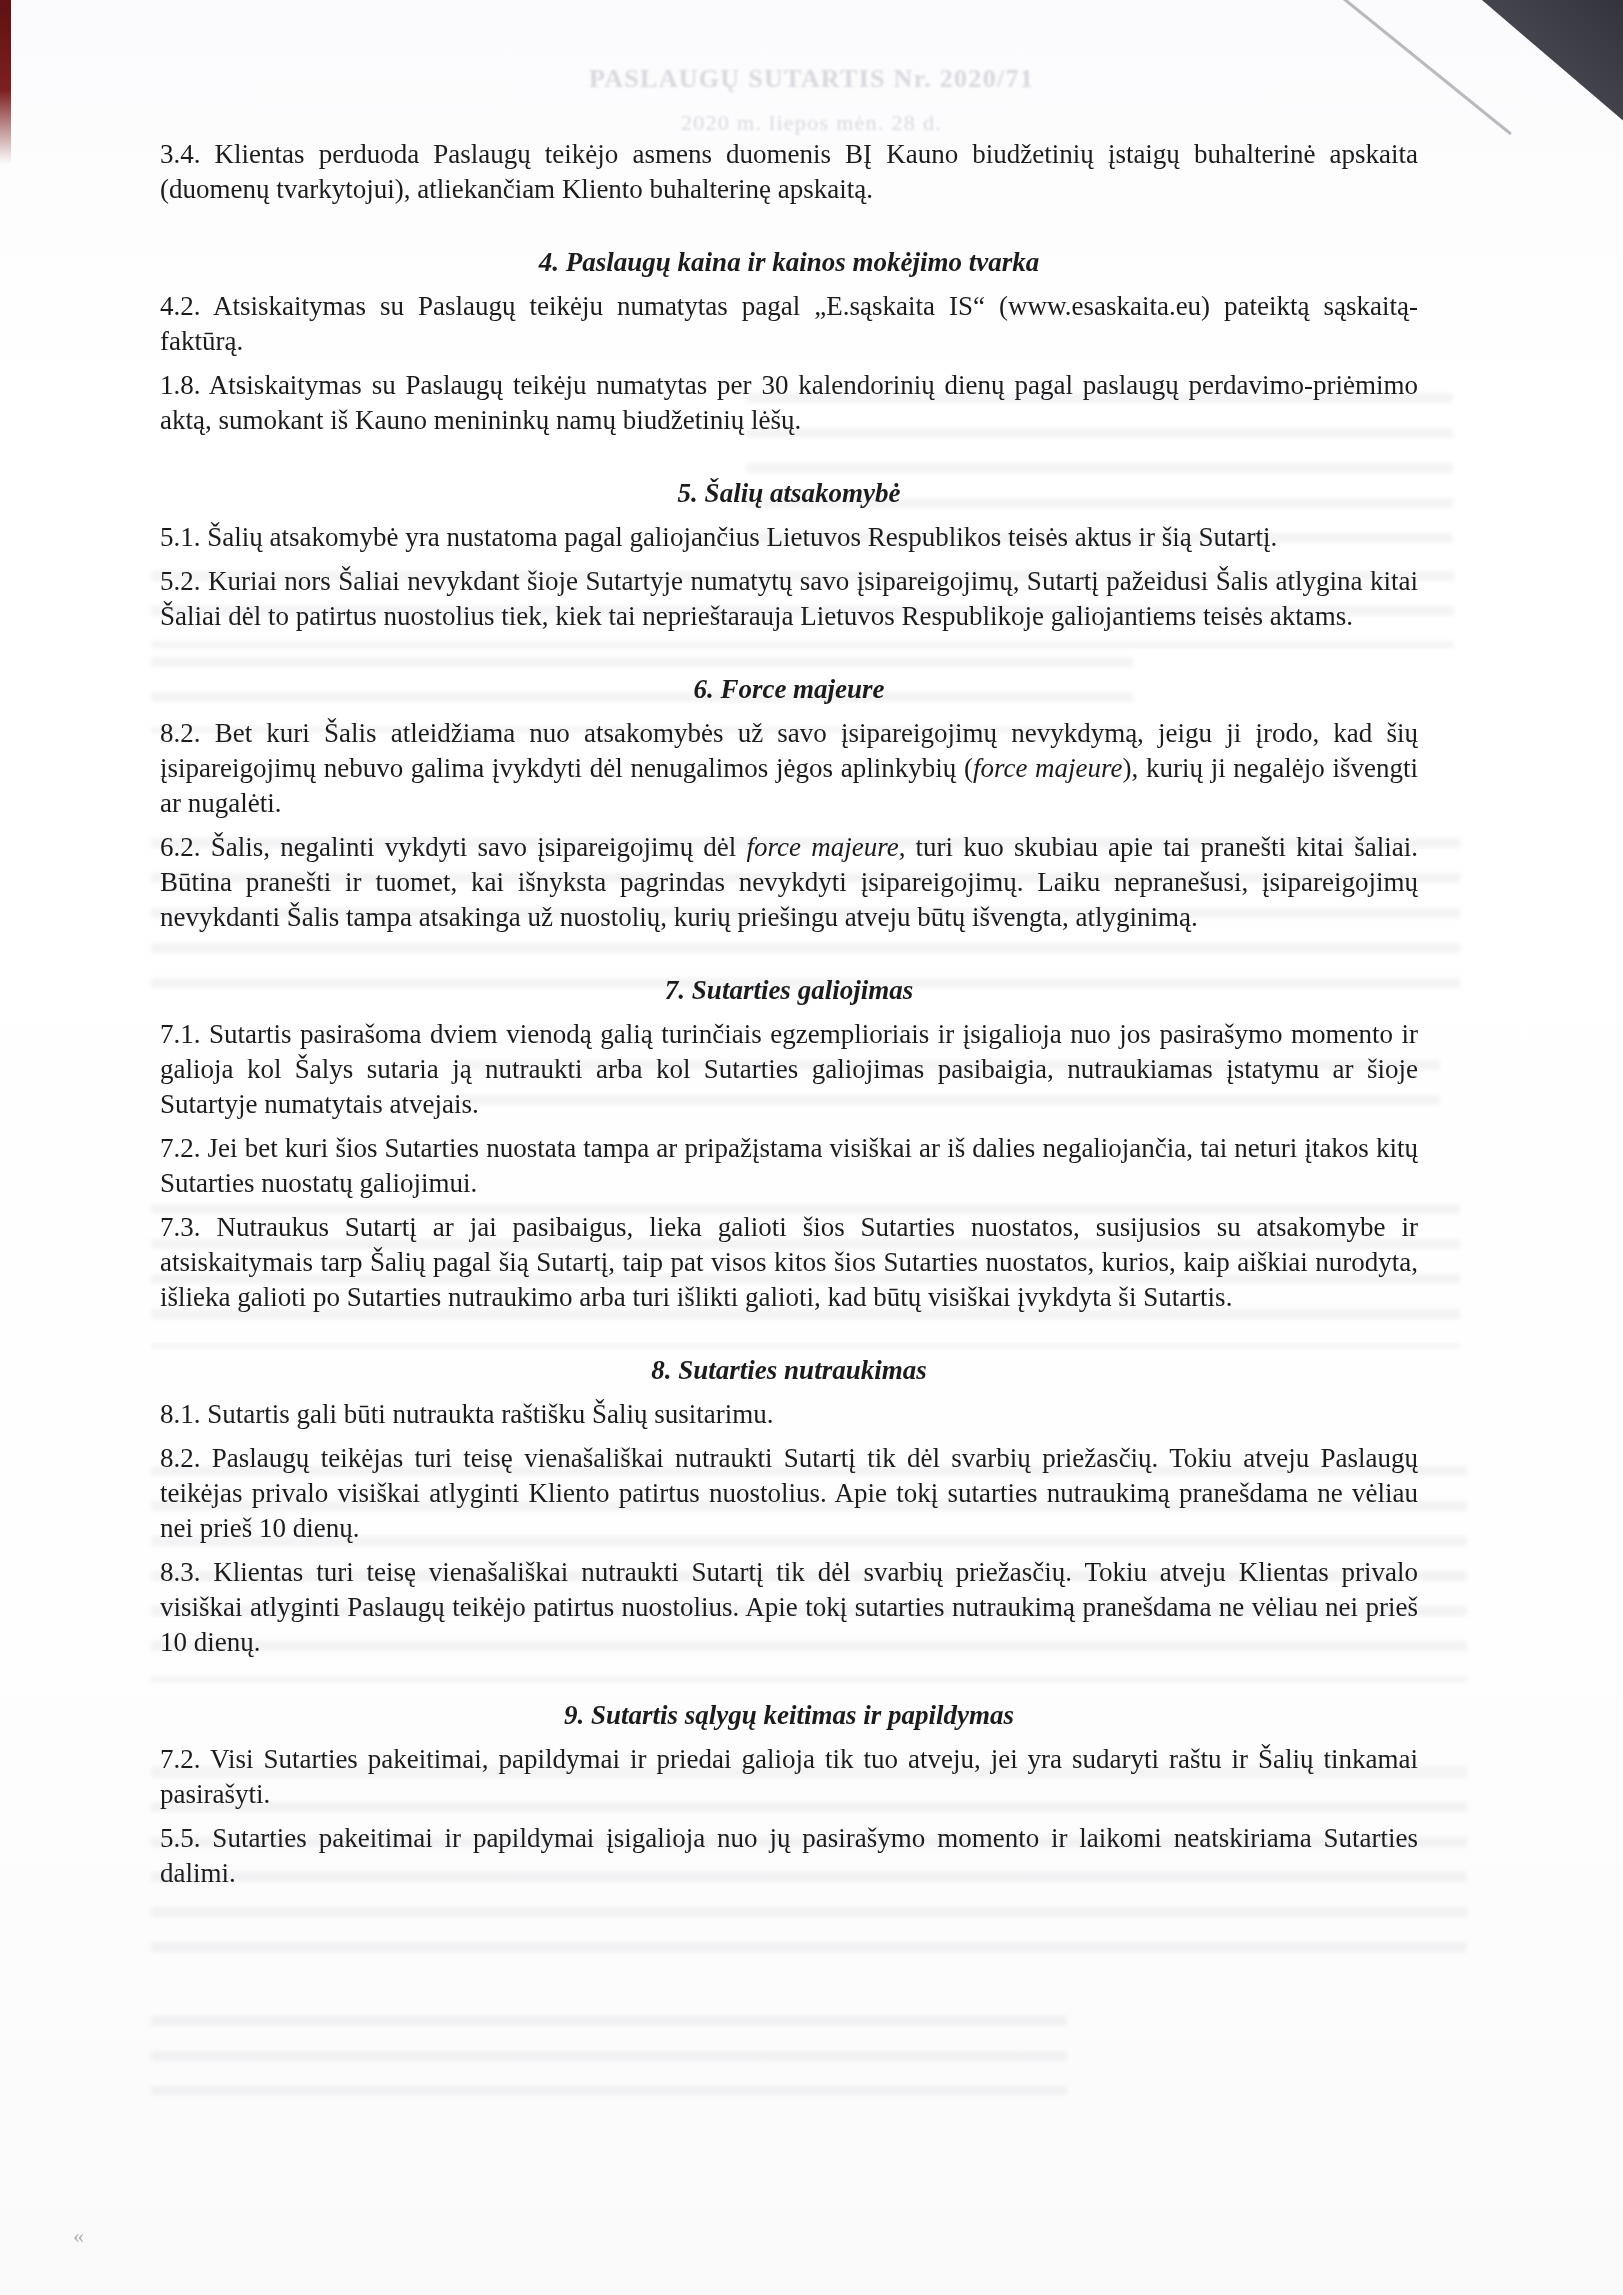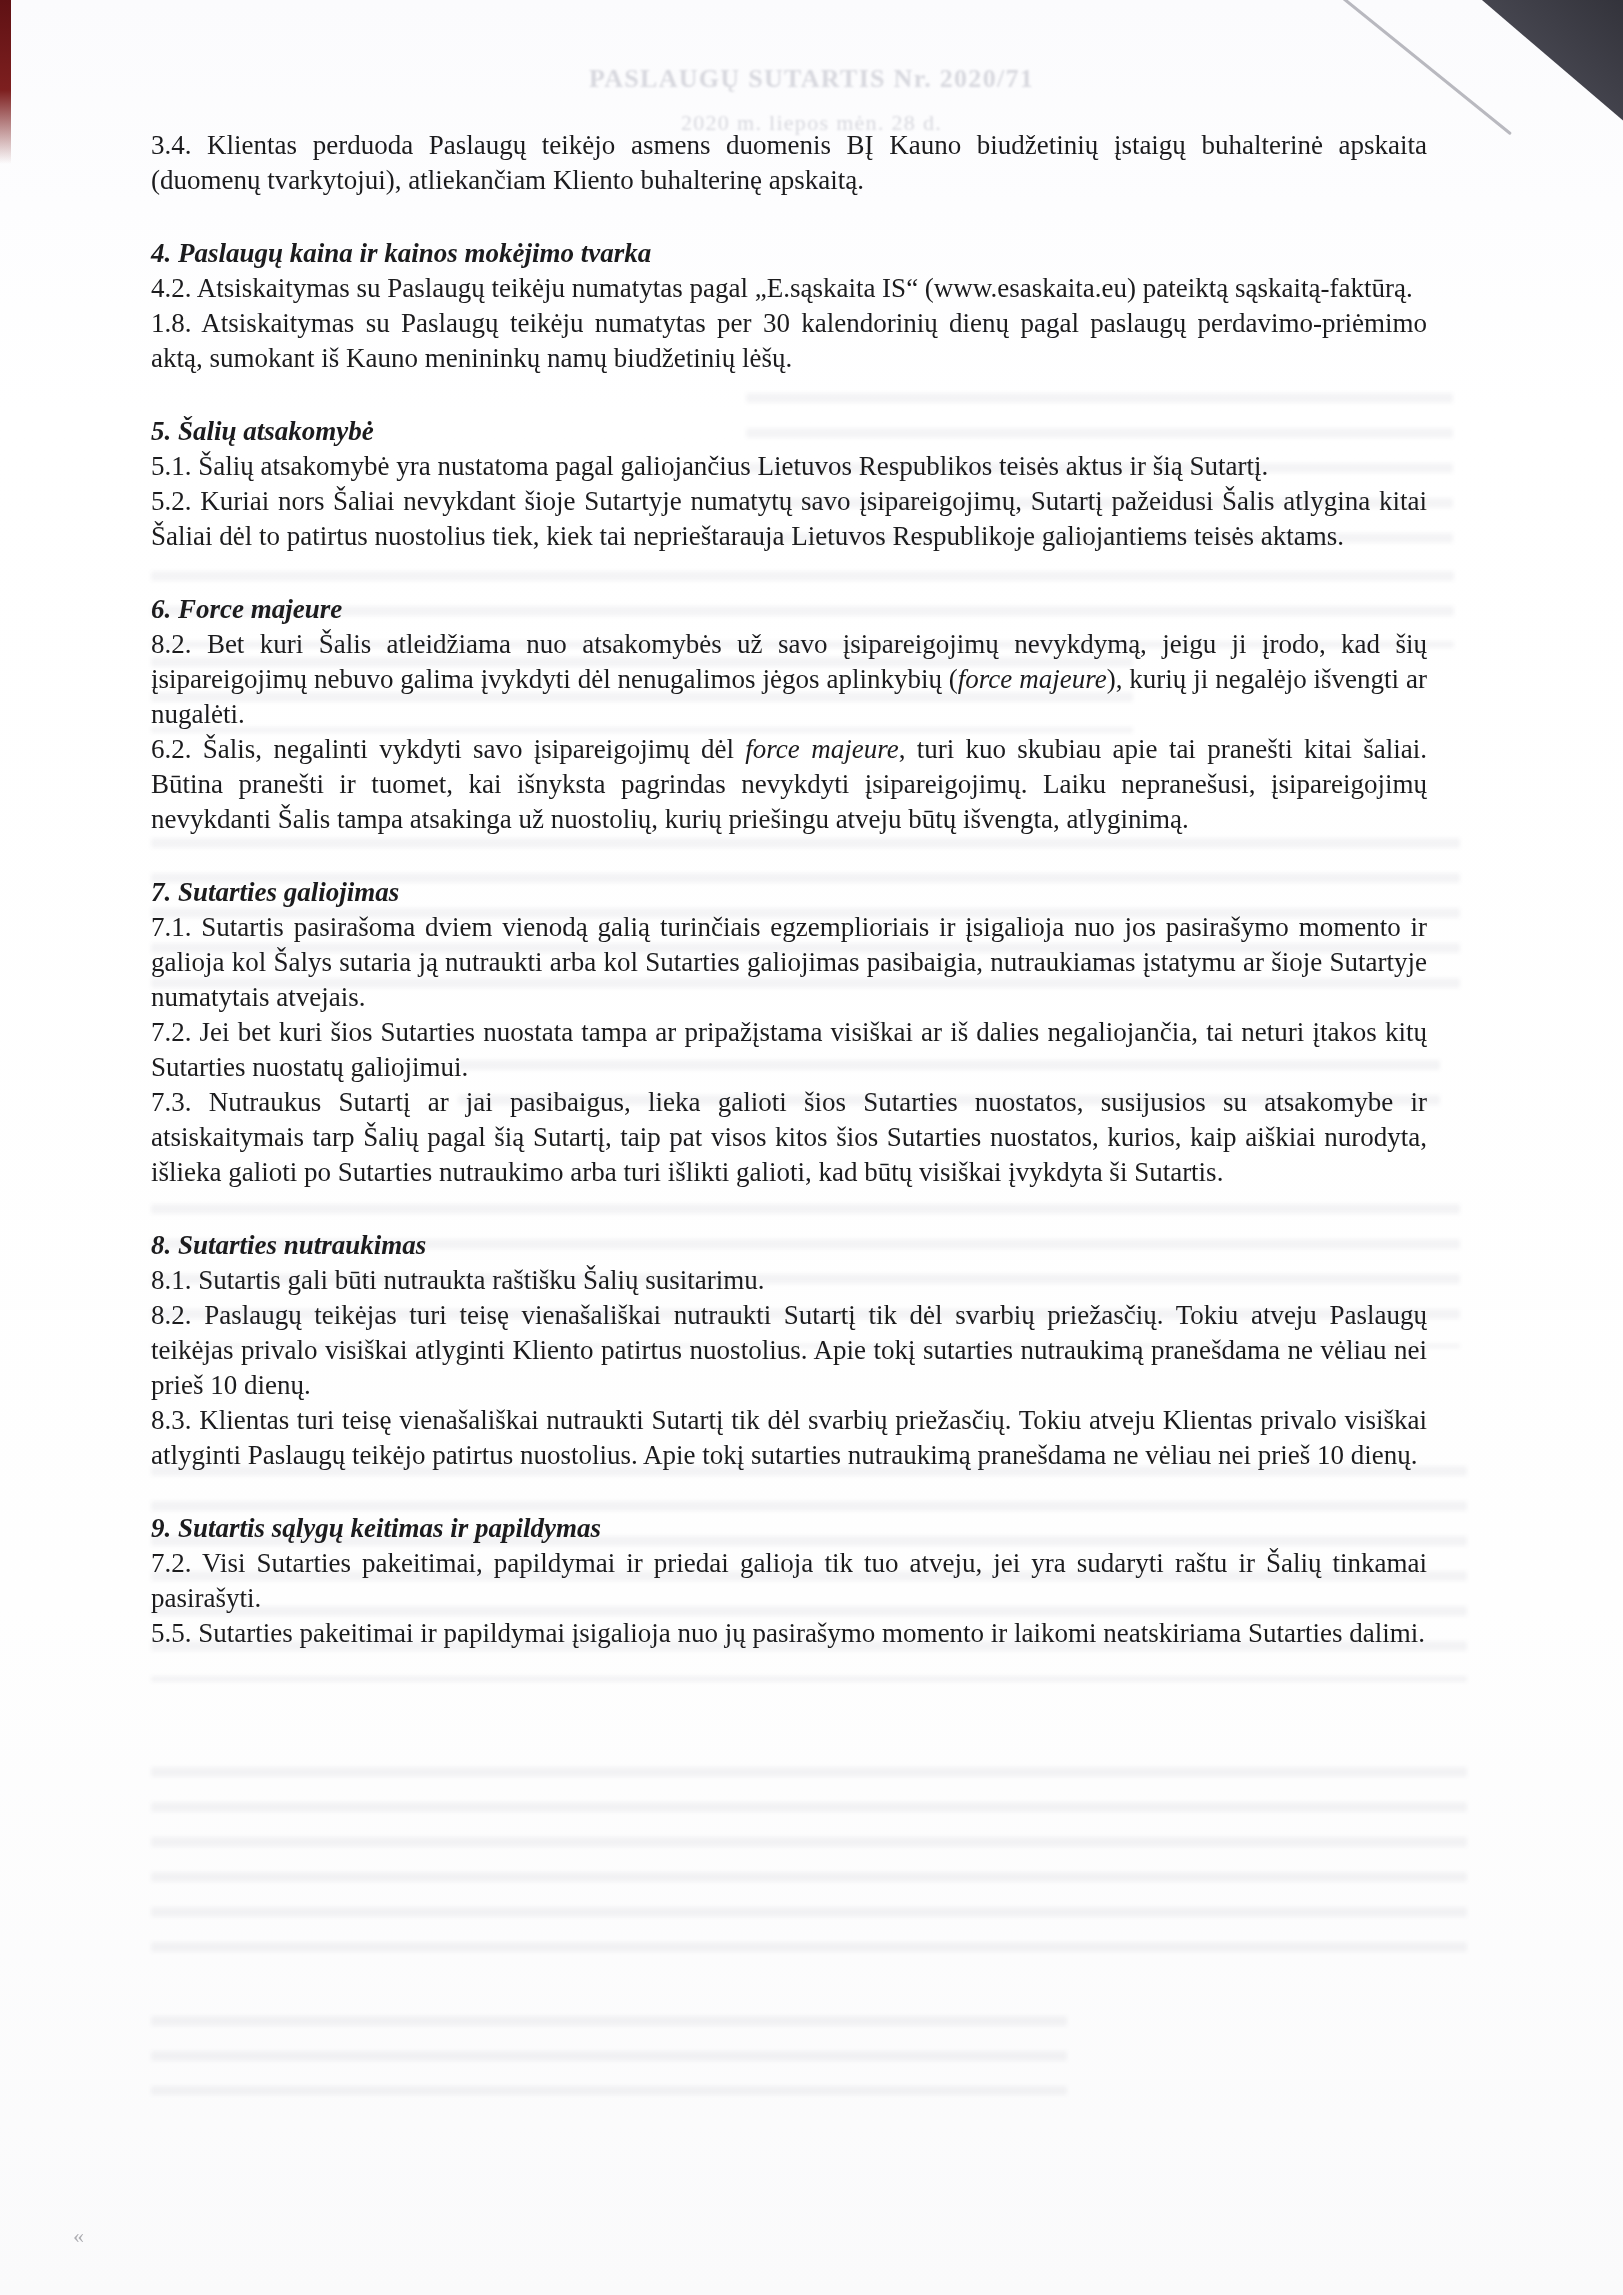--- a/index.html
+++ b/index.html
@@ -68,23 +68,24 @@
     z-index: 2;
   }
   .sec { margin: 0; }
   .sec + .sec { margin-top: 38px; }
   .heading {
     margin: 0;
     font-size: 27px;
     line-height: 35px;
     font-weight: bold;
     font-style: italic;
+    text-align: center;
   }
   .para {
-    margin: 0;
+    margin: 9px;
     font-size: 27px;
     line-height: 35px;
     text-align: justify;
   }
   .redaction {
     display: inline-block;
     width: 393px; height: 23.6px;
     background: #0c0c0e;
     vertical-align: -3.3px;
     margin-left: 9.2px;

